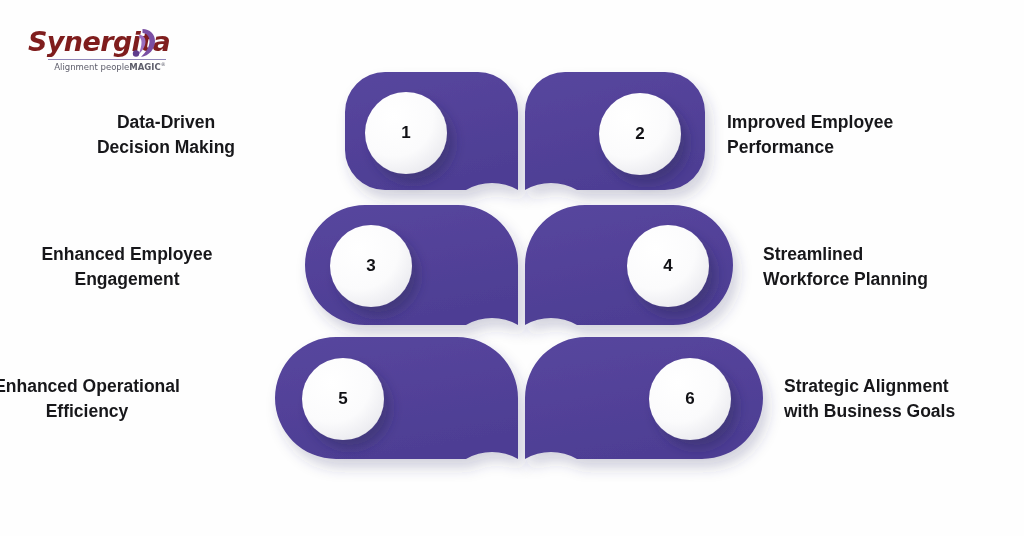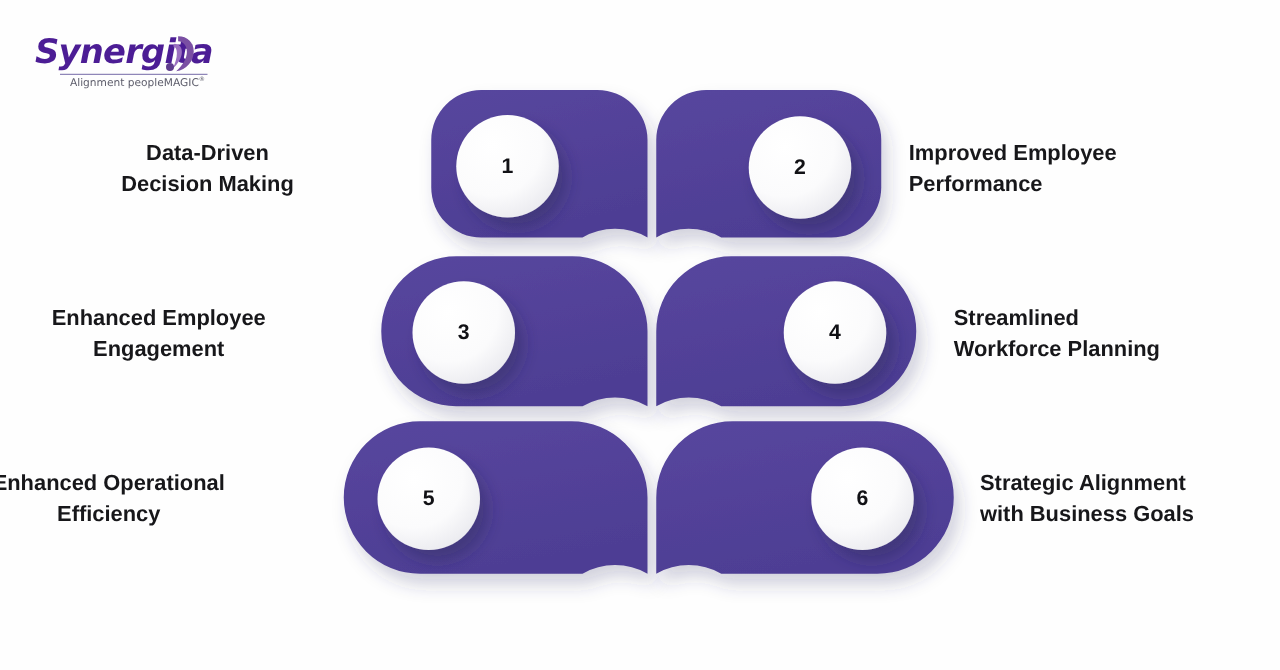--- a/index.html
+++ b/index.html
@@ -29,21 +29,21 @@
   }
   .logo-word {
     position: absolute;
     left: 0;
     top: 0;
     font-family: "DejaVu Sans", sans-serif;
     font-style: italic;
     font-weight: bold;
     font-size: 27px;
     letter-spacing: -0.6px;
-    color: #4c1d95;
+    color: #7f1d1d;
     white-space: nowrap;
     text-align: center;
   }
   .logo-swirl {
     position: absolute;
     left: 102px;
     top: 2px;
     width: 26px;
     height: 30px;
   }
@@ -59,21 +59,21 @@
     position: absolute;
     left: 22px;
     top: 35px;
     width: 120px;
     text-align: center;
     font-family: "DejaVu Sans", sans-serif;
     font-size: 8.5px;
     color: #5d5d6b;
     white-space: nowrap;
   }
-  .logo-tagline .magic { font-weight: normal; }
+  .logo-tagline .magic { font-weight: bold; }
   .logo-tm {
     font-size: 5px;
     vertical-align: super;
   }
 
   
   .diagram {
     position: absolute;
     left: 0;
     top: 0;

